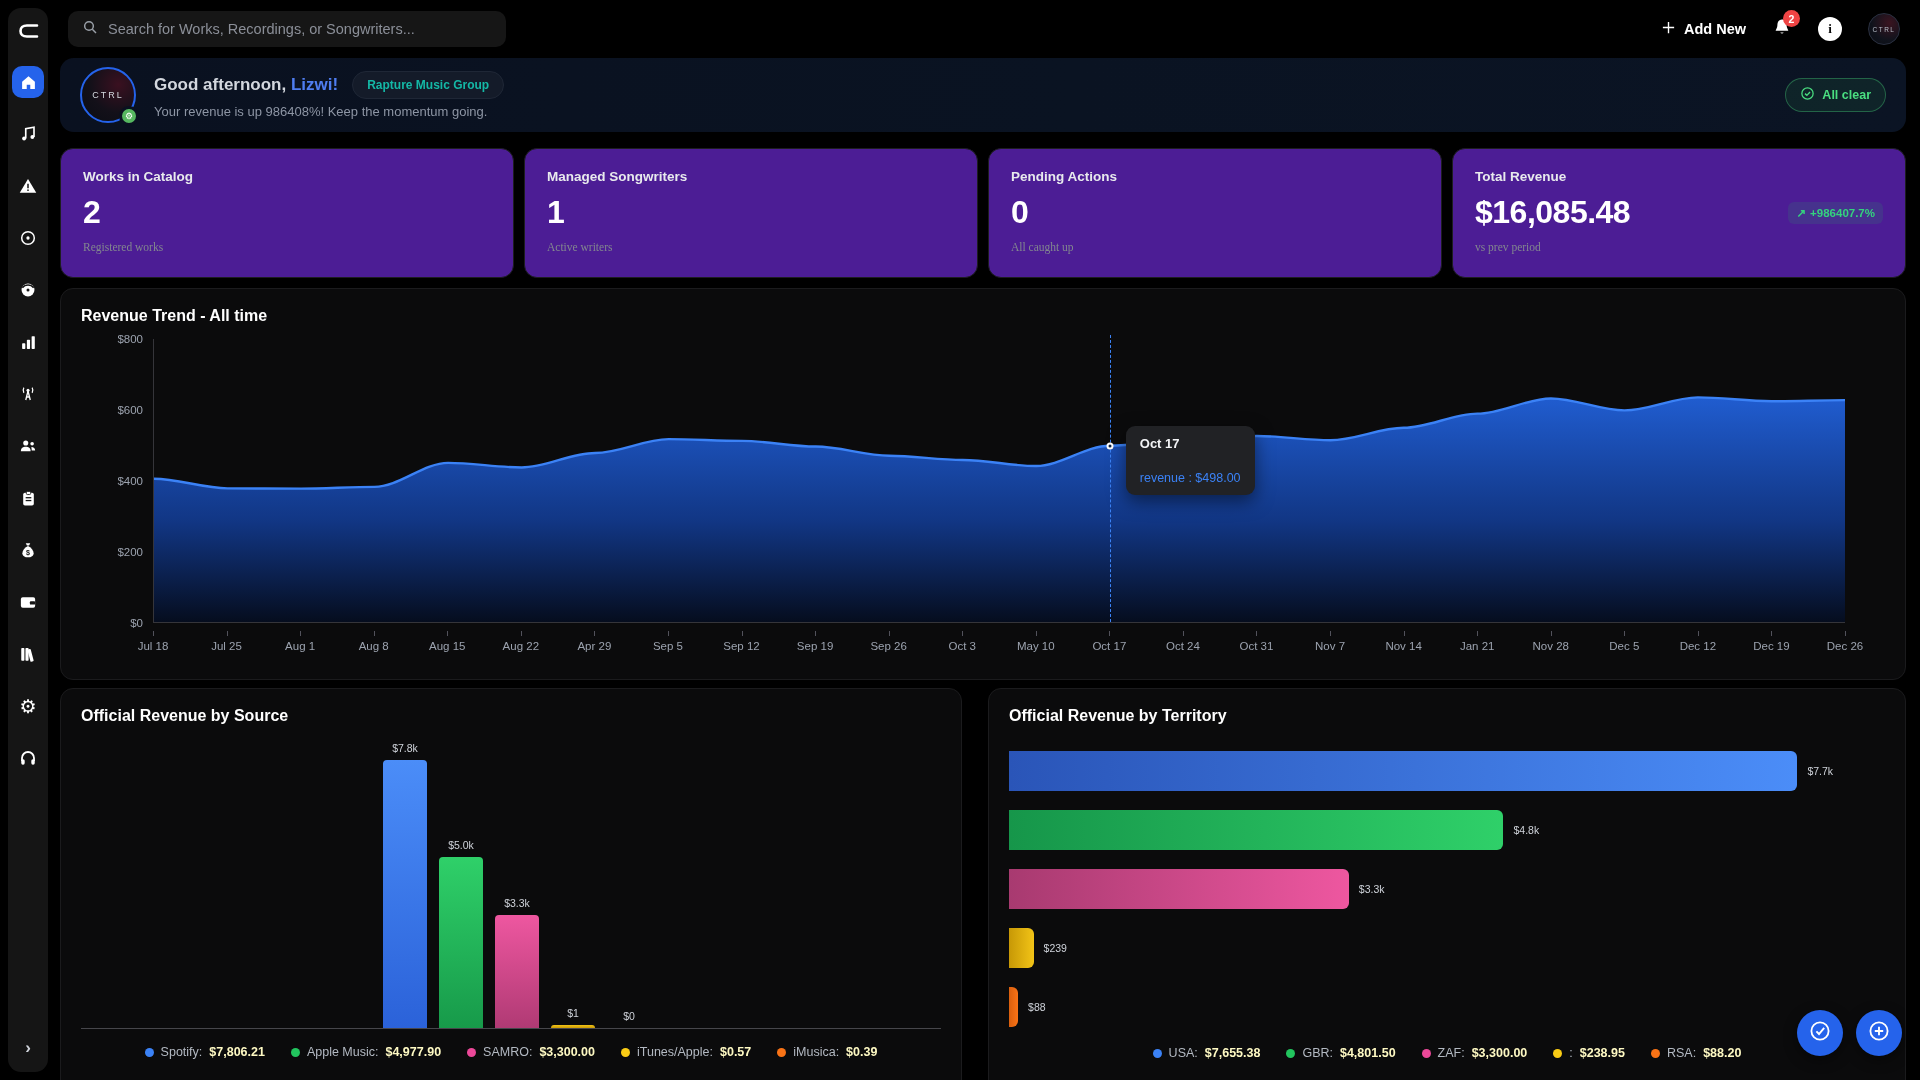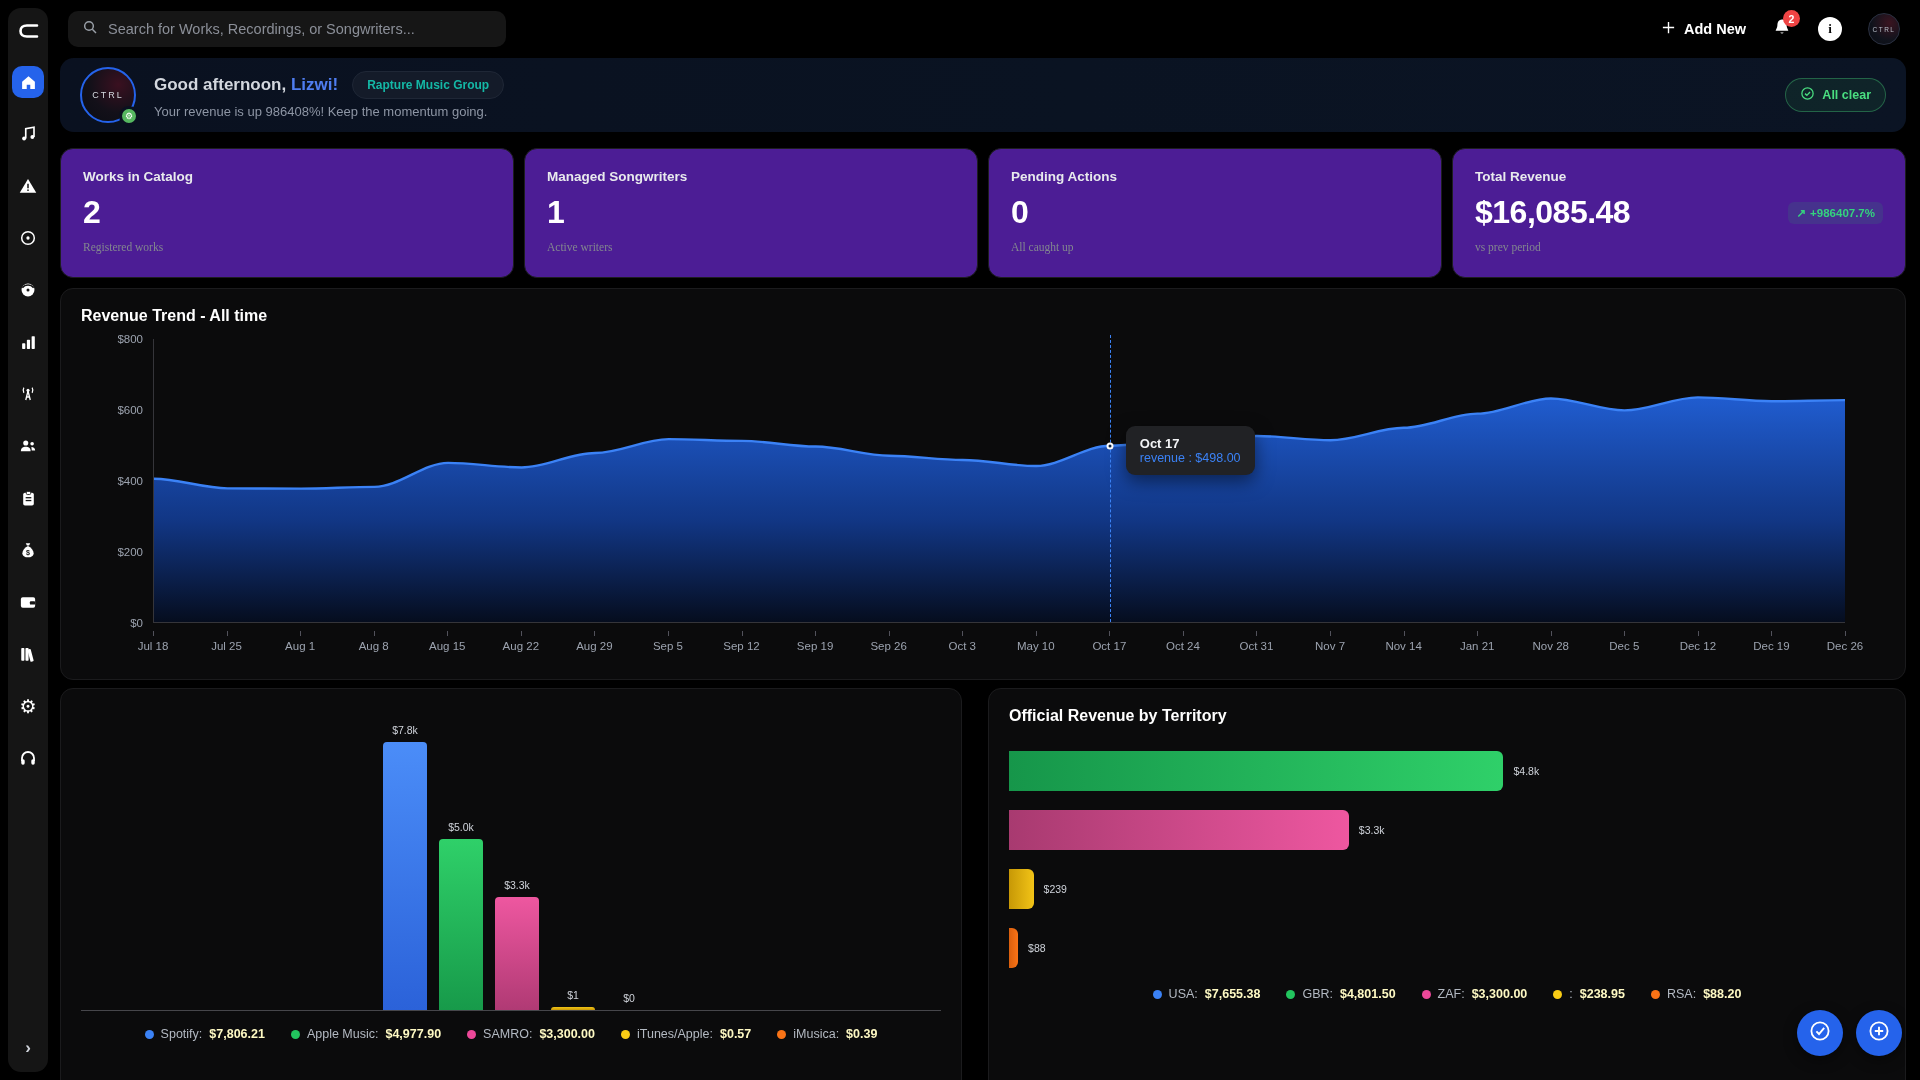--- a/index.html
+++ b/index.html
@@ -77,21 +77,21 @@
   .ylab { position:absolute; right:0; transform:translateY(-50%); font-size:11.5px; color:#9ca3af; }
   .trend-xlabels { position:absolute; left:72px; right:40px; bottom:0; height:34px; }
   .xlab { position:absolute; top:9px; transform:translateX(-50%); font-size:11.5px; color:#9ca3af; white-space:nowrap; }
   .xtick { position:absolute; top:0; width:1px; height:5px; background:#52525b; }
   .guide-line { position:absolute; top:-4px; bottom:0; width:0; border-left:1.5px dashed #3b82f6; }
   .marker { position:absolute; width:7px; height:7px; border:2.5px solid #fff; background:#0b1d3a; border-radius:50%;
             transform:translate(-50%,-50%); }
   .tooltip { position:absolute; background:#212225; border-radius:9px; padding:10px 14px; box-shadow:0 6px 18px rgba(0,0,0,.5);
              white-space:nowrap; z-index:3; }
   .tooltip-date { font-size:13px; font-weight:600; color:#f3f4f6; }
-  .tooltip-val { margin-top:0; font-size:12.5px; color:#3b82f6; }
+  .tooltip-val { margin-top:20px; font-size:12.5px; color:#3b82f6; }
 
   
   .bottom { display:flex; gap:26px; }
   .panel-source { flex:0 0 902px; height:420px; }
   .panel-territory { flex:1; height:420px; }
 
   .src-plot { position:relative; height:270px; margin-top:34px; border-bottom:1px solid #46464b; }
   .src-bar { position:absolute; bottom:0; width:44px; border-radius:4px 4px 0 0; }
   .src-label { position:absolute; transform:translateX(-50%); font-size:10.5px; color:#cfd3da; }
 
@@ -375,21 +375,21 @@
           <div class="xlab" style="left: 4.34783%;">Jul 25</div>
           <div class="xtick" style="left: 8.69565%;"></div>
           <div class="xlab" style="left: 8.69565%;">Aug 1</div>
           <div class="xtick" style="left: 13.0435%;"></div>
           <div class="xlab" style="left: 13.0435%;">Aug 8</div>
           <div class="xtick" style="left: 17.3913%;"></div>
           <div class="xlab" style="left: 17.3913%;">Aug 15</div>
           <div class="xtick" style="left: 21.7391%;"></div>
           <div class="xlab" style="left: 21.7391%;">Aug 22</div>
           <div class="xtick" style="left: 26.087%;"></div>
-          <div class="xlab" style="left: 26.087%;">Aug 29</div>
+          <div class="xlab" style="left: 26.087%;">Apr 29</div>
           <div class="xtick" style="left: 30.4348%;"></div>
           <div class="xlab" style="left: 30.4348%;">Sep 5</div>
           <div class="xtick" style="left: 34.7826%;"></div>
           <div class="xlab" style="left: 34.7826%;">Sep 12</div>
           <div class="xtick" style="left: 39.1304%;"></div>
           <div class="xlab" style="left: 39.1304%;">Sep 19</div>
           <div class="xtick" style="left: 43.4783%;"></div>
           <div class="xlab" style="left: 43.4783%;">Sep 26</div>
           <div class="xtick" style="left: 47.8261%;"></div>
           <div class="xlab" style="left: 47.8261%;">Oct 3</div>
@@ -416,20 +416,21 @@
           <div class="xtick" style="left: 95.6522%;"></div>
           <div class="xlab" style="left: 95.6522%;">Dec 19</div>
           <div class="xtick" style="left: 100%;"></div>
           <div class="xlab" style="left: 100%;">Dec 26</div>
         </div>
     </div>
   </section>
 
   <div class="bottom">
     <section class="panel panel-source">
+      <div class="panel-title">Official Revenue by Source</div>
       <div class="src-plot" id="source-plot">
           <div class="src-bar" style="left: 302px; height: 268px; background: linear-gradient(rgb(75, 141, 248), rgb(43, 98, 217));"></div>
           <div class="src-label" style="left: 324px; bottom: 274px;">$7.8k</div>
           <div class="src-bar" style="left: 358px; height: 170.899px; background: linear-gradient(rgb(47, 208, 105), rgb(23, 154, 74));"></div>
           <div class="src-label" style="left: 380px; bottom: 176.899px;">$5.0k</div>
           <div class="src-bar" style="left: 414px; height: 113.294px; background: linear-gradient(rgb(238, 87, 160), rgb(176, 58, 116));"></div>
           <div class="src-label" style="left: 436px; bottom: 119.294px;">$3.3k</div>
           <div class="src-bar" style="left: 470px; height: 3px; background: linear-gradient(rgb(242, 196, 23), rgb(202, 154, 6));"></div>
           <div class="src-label" style="left: 492px; bottom: 9px;">$1</div>
           <div class="src-label" style="left: 548px; bottom: 6px;">$0</div>
@@ -458,20 +459,24 @@
           <span class="lg-item">
             <span class="lg-dot" style="background: rgb(249, 115, 22);"></span>
             <span class="lg-label">iMusica: </span>
             <span class="lg-value">$0.39</span>
           </span>
         </div>
     </section>
     <section class="panel panel-territory">
       <div class="panel-title">Official Revenue by Territory</div>
       <div class="ter-plot" id="territory-plot">
+          <div class="ter-row">
+            <div class="ter-bar" style="width: 90%; background: linear-gradient(90deg, rgb(42, 85, 184), rgb(75, 141, 248));"></div>
+            <span class="ter-label">$7.7k</span>
+          </div>
           <div class="ter-row">
             <div class="ter-bar" style="width: 56.4485%; background: linear-gradient(90deg, rgb(22, 150, 74), rgb(47, 208, 105));"></div>
             <span class="ter-label">$4.8k</span>
           </div>
           <div class="ter-row">
             <div class="ter-bar" style="width: 38.7962%; background: linear-gradient(90deg, rgb(168, 58, 112), rgb(238, 87, 160));"></div>
             <span class="ter-label">$3.3k</span>
           </div>
           <div class="ter-row">
             <div class="ter-bar" style="width: 2.8092%; background: linear-gradient(90deg, rgb(199, 152, 6), rgb(242, 196, 23));"></div>

